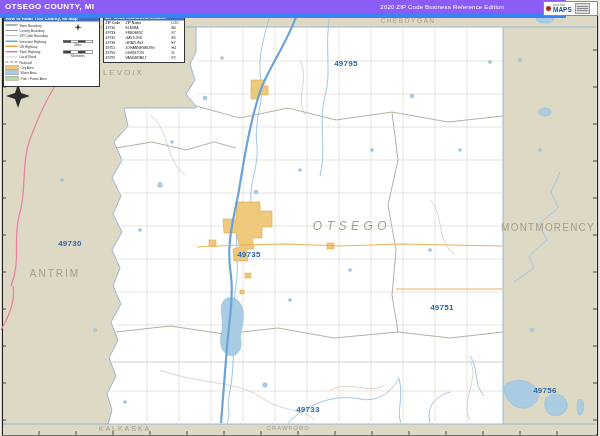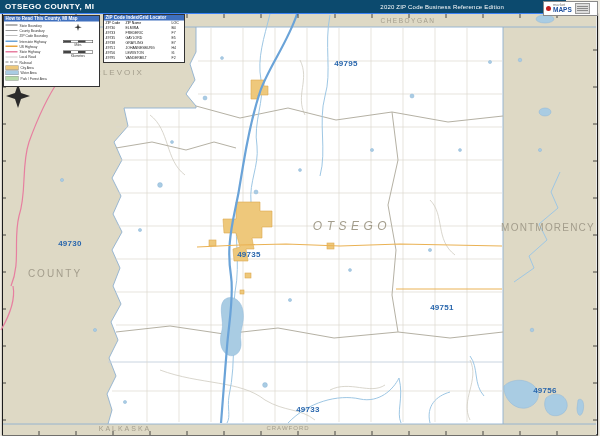--- a/index.html
+++ b/index.html
@@ -1,20 +1,20 @@
 <!DOCTYPE html>
 <html><head>
 <meta charset="utf-8">
 <style>
   html,body{margin:0;padding:0;background:#f0ede3;}
   .stage{position:relative;width:600px;height:436px;overflow:hidden;
          font-family:"Liberation Sans",sans-serif;background:#f0ede3;}
   
-  .hdr{position:absolute;left:0;top:0;width:566px;height:13px;background:#0c4a6e;
-       border-bottom:1px solid #3b82f6;z-index:30;}
+  .hdr{position:absolute;left:0;top:0;width:566px;height:13px;background:#8b5cf6;
+       border-bottom:5px solid #3b82f6;z-index:30;}
   .hdr-title{position:absolute;left:5px;top:2px;font-size:8px;font-weight:bold;color:#fff;letter-spacing:.4px;}
   .hdr-edition{position:absolute;right:62px;top:3.5px;font-size:6px;color:#fff;letter-spacing:.2px;}
   .logo{position:absolute;right:2px;top:1px;width:55px;height:15px;background:#fff;
         border:.5px solid #8a8a8a;z-index:31;display:flex;align-items:center;padding:0 2px;box-sizing:border-box;}
   .logo-pin{width:5px;height:5px;border-radius:50%;background:#c21d1d;margin-right:2px;flex:0 0 auto;}
   .logo-txt{line-height:1;}
   .logo-market{display:block;font-size:4px;color:#777;}
   .logo-maps{display:block;font-size:6.5px;font-weight:bold;color:#1d4f9e;}
   .logo-info{margin-left:3px;width:15px;height:11px;background:#dcdcdc;border:.5px solid #999;
              display:flex;flex-direction:column;justify-content:space-evenly;padding:1px;box-sizing:border-box;}
@@ -173,21 +173,21 @@
       <path d="M2 50H6M2 87H6M2 124H6M2 161H6M2 198H6M2 235H6M2 272H6M2 309H6M2 346H6M2 383H6M2 420H6"></path>
       <path d="M593 50H597M593 87H597M593 124H597M593 161H597M593 198H597M593 235H597M593 272H597M593 309H597M593 346H597M593 383H597M593 420H597"></path>
     </g>
 
     <path fill="#2b2b2b" d="M18,84 L21,93 L30,96 L21,99 L18,108 L15,99 L6,96 L15,93 Z"></path>
   </svg>
 
   <div class="lbl" style="left:408px;top:20px;font-size:6.5px;letter-spacing:1.5px;">CHEBOYGAN</div>
   <div class="lbl" style="left:108px;top:72px;font-size:8px;letter-spacing:2px;z-index:3;">CHARLEVOIX</div>
   <div class="lbl" style="left:548px;top:227px;font-size:10px;letter-spacing:1.2px;">MONTMORENCY</div>
-  <div class="lbl" style="left:55px;top:273px;font-size:10px;letter-spacing:2px;">COUNTY</div>
+  <div class="lbl" style="left:55px;top:273px;font-size:10px;letter-spacing:2px;">ANTRIM</div>
   <div class="lbl" style="left:352px;top:226px;font-size:12px;letter-spacing:4.5px;font-style:italic;">OTSEGO</div>
   <div class="lbl" style="left:125px;top:428px;font-size:7px;letter-spacing:2px;">KALKASKA</div>
   <div class="lbl" style="left:288px;top:428px;font-size:6px;letter-spacing:1px;">CRAWFORD</div>
 
   <div class="ziplbl" style="left:346px;top:63px;">49795</div>
   <div class="ziplbl" style="left:70px;top:243px;">49730</div>
   <div class="ziplbl" style="left:249px;top:254px;">49735</div>
   <div class="ziplbl" style="left:442px;top:307px;">49751</div>
   <div class="ziplbl" style="left:308px;top:409px;">49733</div>
   <div class="ziplbl" style="left:545px;top:390px;">49756</div>

